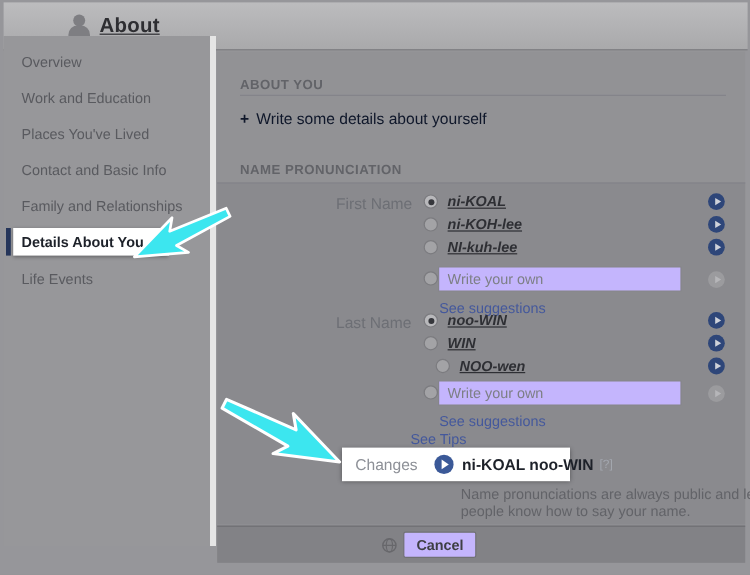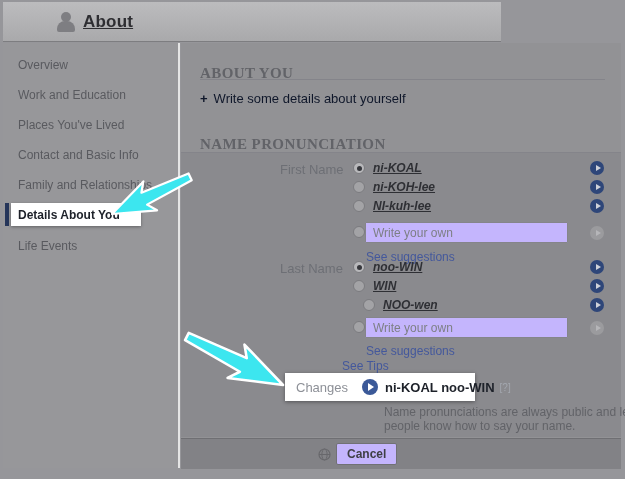--- a/index.html
+++ b/index.html
@@ -6,58 +6,58 @@
   html,body { width:625px; height:479px; }
   body {
     position:relative; overflow:hidden;
     font-family:"Liberation Sans", sans-serif;
     background:#96969a;
   }
   .page { position:absolute; inset:0; }
 
   
   .header {
-    position:absolute; left:3px; top:2px; width:498px; height:40px;
+    position:absolute; left:3px; top:2px; width:620px; height:40px;
     background:linear-gradient(#bcbcbe, #a9a9ab);
     border-bottom:1px solid #7d7d80;
     display:flex; align-items:center;
   }
   .person-icon { margin-left:54px; width:18px; height:20px; position:relative; }
   .person-icon .head { position:absolute; left:4px; top:0; width:10px; height:10px; border-radius:50%; background:#7e7e82; }
   .person-icon .body { position:absolute; left:0; top:9px; width:18px; height:11px; border-radius:8px 8px 2px 2px; background:#7e7e82; }
   .header-title {
     margin-left:8px; font-size:17px; font-weight:bold; color:#2e2e32;
     text-decoration:underline; letter-spacing:.2px;
   }
 
   
   .sidebar {
-    position:absolute; left:3px; top:43px; width:177px; height:425px;
-    background:#97979a; border-right:2px solid #e5e5e5;
+    position:absolute; left:3px; top:30px; width:177px; height:425px;
+    background:#97979a; border-right:5px solid #e5e5e5;
   }
   .side-item {
     position:absolute; left:15px; font-size:12px; color:#595a5f; cursor:pointer; white-space:nowrap;
   }
   .side-item.active-box {
     left:8px; width:130px; height:23px; background:#ffffff;
     box-shadow:0 1px 3px rgba(0,0,0,.35);
     display:flex; align-items:center; padding-left:7px;
     font-weight:bold; color:#1d2129;
   }
   .active-accent {
     position:absolute; left:2px; width:4px; height:23px; background:#25355a;
   }
 
   
   .main {
     position:absolute; left:181px; top:43px; width:440px; height:425px;
     background:#929295;
   }
   .sec-heading {
-    position:absolute; font-size:15px; font-weight:bold; color:#626368; letter-spacing:.4px;font-family:Liberation Serif, serif;
+    position:absolute; font-size:11px; font-weight:bold; color:#626368; letter-spacing:.4px;
   }
   .rule { position:absolute; height:1px; background:#84848a; }
   .add-link { position:absolute; font-size:13px; color:#0f172a; cursor:pointer; }
   .add-link .plus { font-weight:bold; margin-right:6px; }
 
   .pron-section {
     position:absolute; left:0; top:109px; width:440px; height:285px;
     background:#8a8a8e; border-top:1px solid #84848a;
   }
   .field-label {

